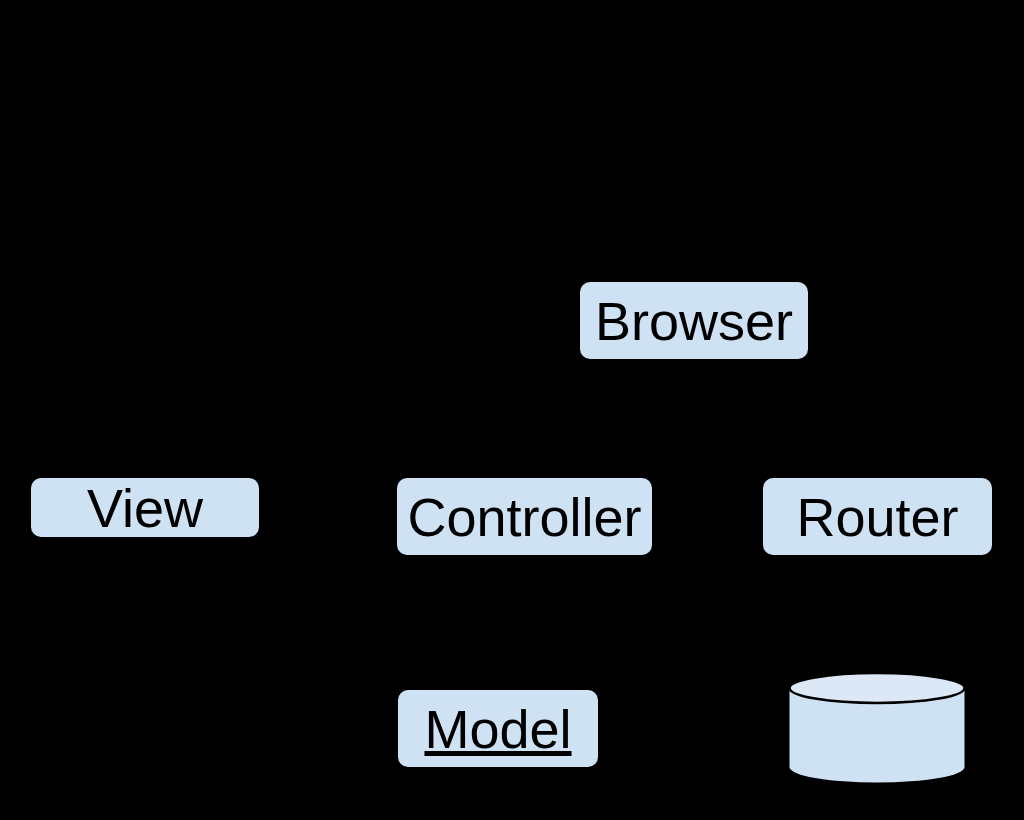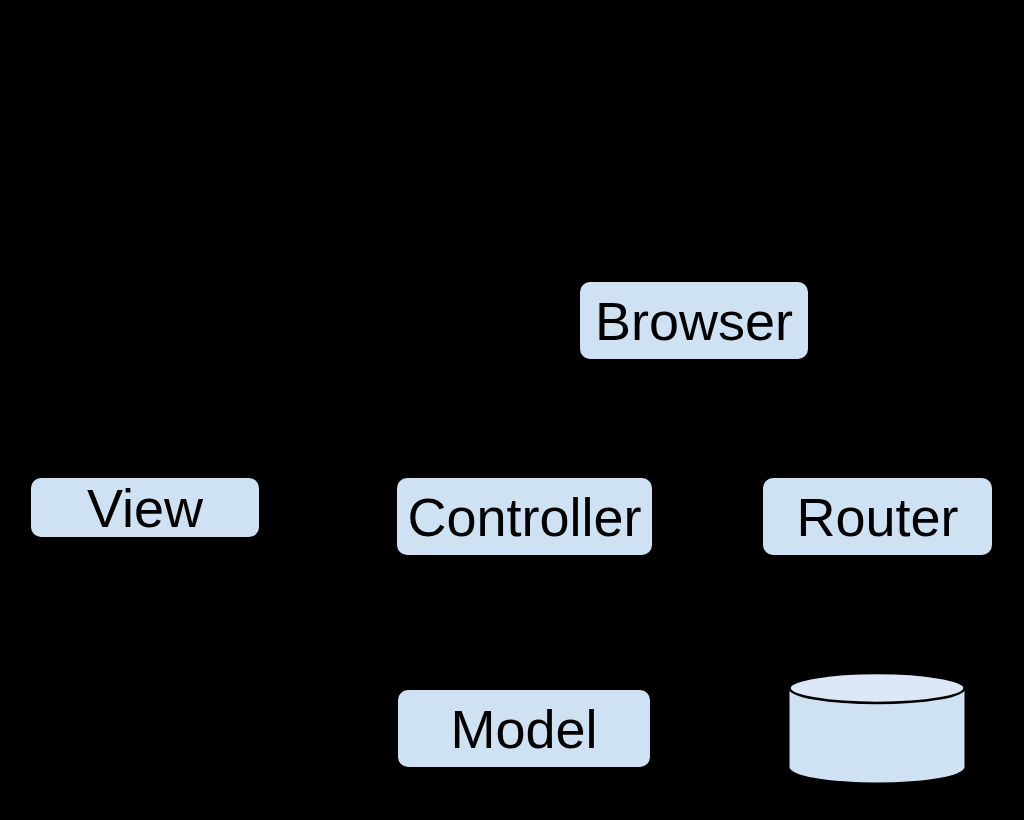--- a/index.html
+++ b/index.html
@@ -27,21 +27,21 @@
     color: var(--node-text, #000000);
     font-size: 54px;
     line-height: 1;
     white-space: nowrap;
   }
   
   .node-browser    { left: 580px; top: 282px; width: 228px; height: 77px; }
   .node-view       { left:  31px; top: 478px; width: 228px; height: 59px; }
   .node-controller { left: 397px; top: 478px; width: 255px; height: 77px; }
   .node-router     { left: 763px; top: 478px; width: 229px; height: 77px; }
-  .node-model      { left: 398px; top: 690px; width: 252px; height: 77px; }
+  .node-model      { left: 398px; top: 690px; width: 200px; height: 77px; text-decoration: underline; }
   .node-db {
     position: absolute;
     left: 788px; top: 671px; width: 178px; height: 113px;
     background: transparent;
   }
   .node-db svg { position: absolute; left: 0; top: 0; }
   .db-label-wrap {
     position: absolute;
     left: 0; top: 18px; width: 178px; height: 95px;
     display: flex;

